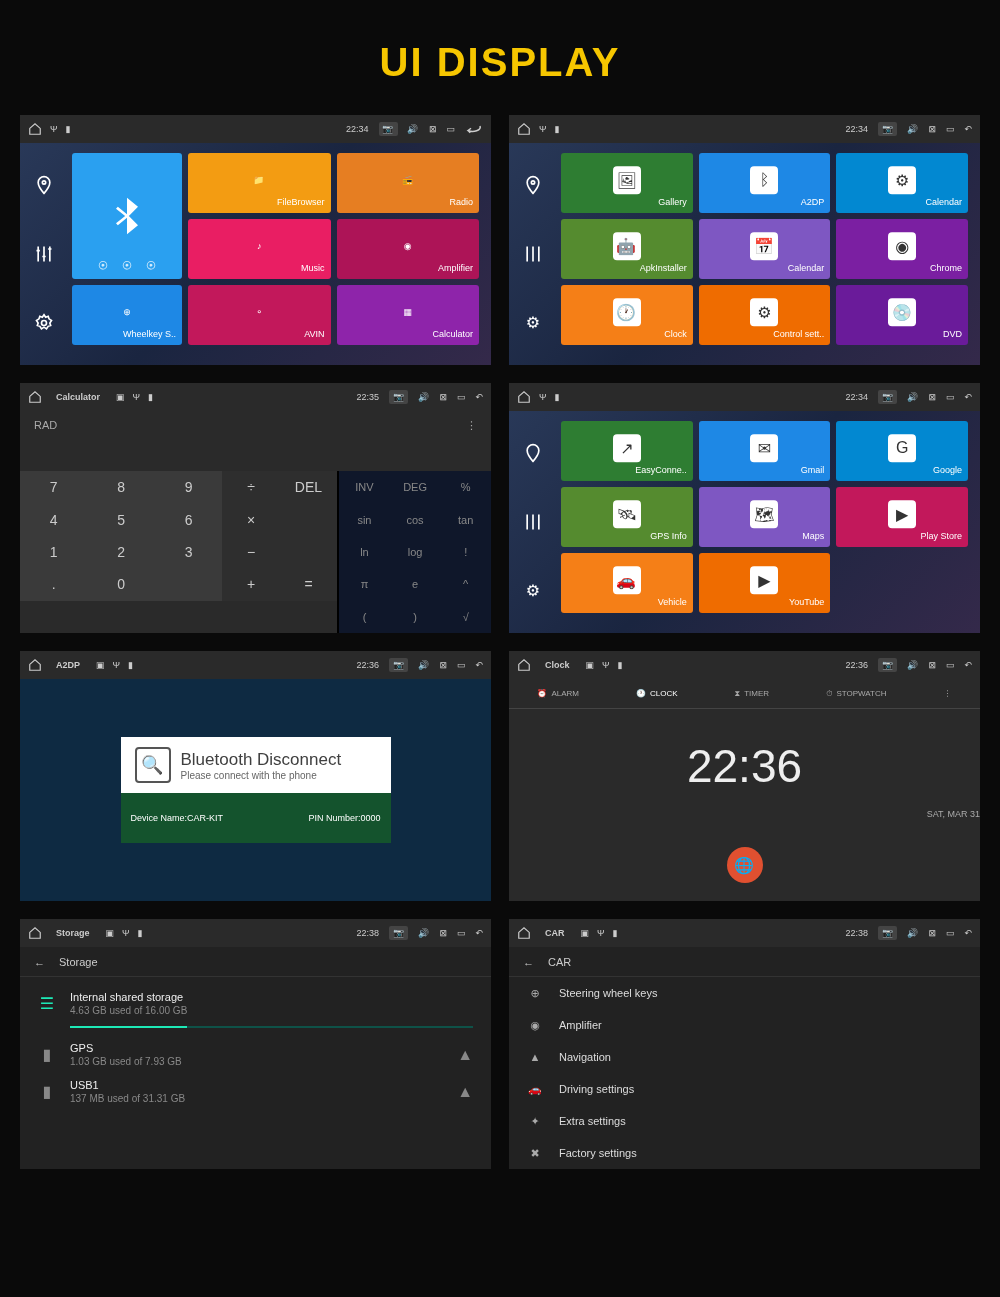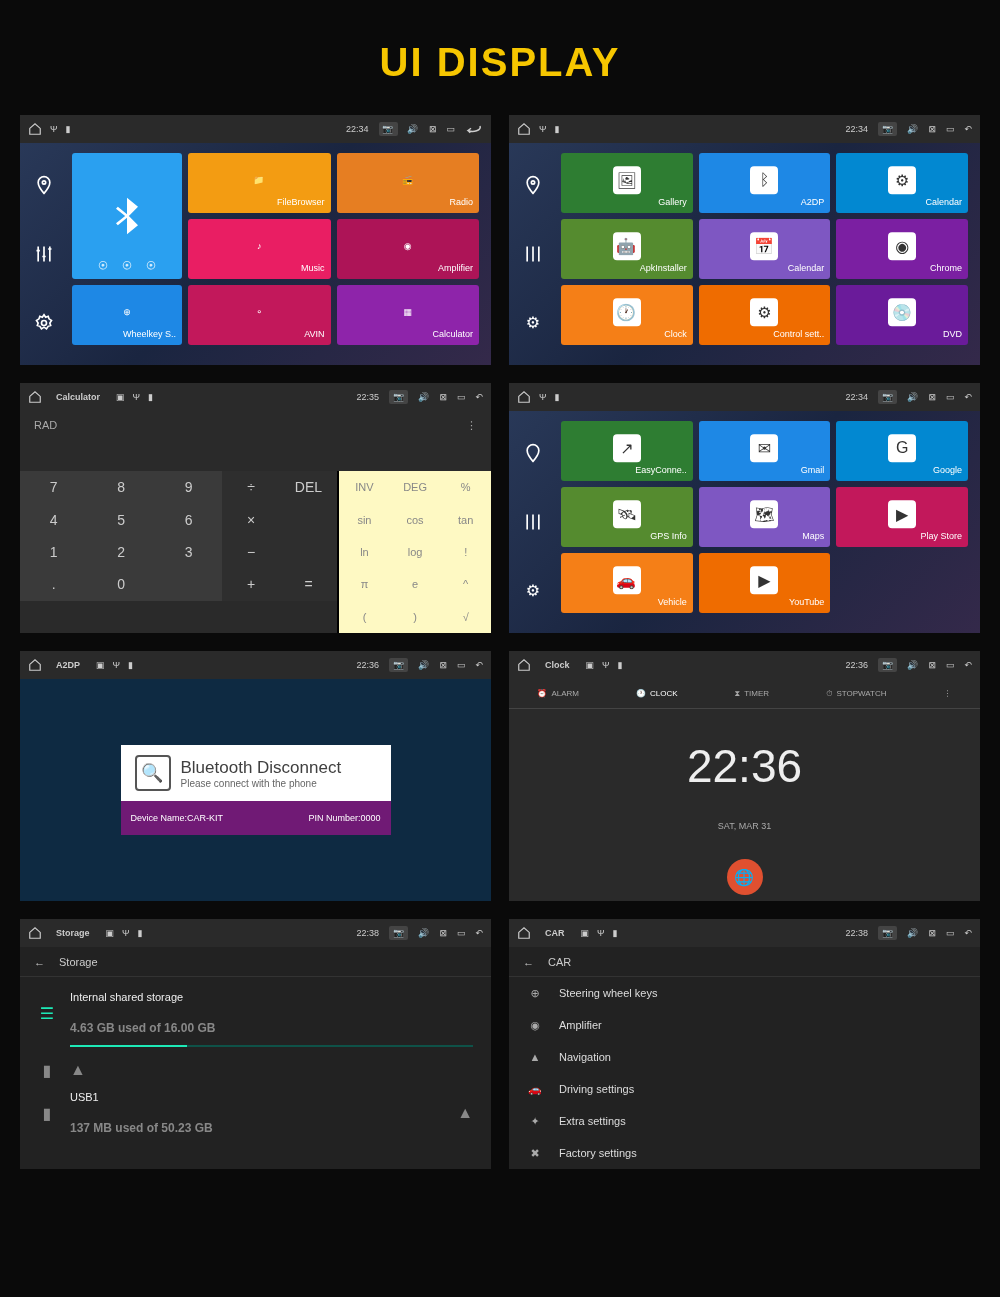--- a/index.html
+++ b/index.html
@@ -21,42 +21,42 @@
 .tiles.three{grid-template-columns:1fr 1fr 1fr;}
 .tile{border-radius:3px;display:flex;align-items:flex-end;justify-content:flex-end;padding:6px;position:relative;color:#fff;font-size:9px;}
 .tile .ticn{position:absolute;top:50%;left:50%;transform:translate(-50%,-60%);width:26px;height:26px;display:flex;align-items:center;justify-content:center;}
 .big-tile{grid-row:span 2;border-radius:3px;position:relative;display:flex;align-items:center;justify-content:center;}
 .big-tile .ctr{position:absolute;bottom:8px;width:100%;display:flex;justify-content:center;gap:14px;font-size:10px;color:rgba(255,255,255,.8);}
 
 .calc-top{height:60px;padding:8px 14px;display:flex;justify-content:space-between;align-items:flex-start;font-size:11px;color:#aaa;}
 .calc-keys{display:grid;grid-template-columns:repeat(4,1fr) 2px repeat(3,.85fr);grid-template-rows:repeat(5,1fr);height:162px;}
 .calc-keys .k{display:flex;align-items:center;justify-content:center;font-size:14px;color:#ccc;background:#3a3a3a;}
 .calc-keys .op{background:#2e2e2e;color:#ccc;}
-.calc-keys .fn{background:#fef9c3;color:#888;font-size:11px;}
+.calc-keys .fn{background:#0f172a;color:#888;font-size:11px;}
 .calc-keys .sep{background:#000;}
 
 .a2dp-body{position:absolute;top:28px;left:0;right:0;bottom:0;background:#0e2a42;display:flex;align-items:center;justify-content:center;}
 .bt-card{width:270px;}
 .bt-white{background:#fff;color:#333;padding:10px 14px;display:flex;align-items:center;gap:10px;}
 .bt-white .mag{width:36px;height:36px;border:2px solid #555;border-radius:4px;display:flex;align-items:center;justify-content:center;font-size:18px;}
-.bt-blue{background:#701a75;color:#fff;font-size:9px;padding:12px 10px;display:flex;justify-content:space-between;}
+.bt-blue{background:#14532d;color:#fff;font-size:9px;padding:20px 10px;display:flex;justify-content:space-between;}
 
 .clock-body{position:absolute;top:28px;left:0;right:0;bottom:0;background:#2a2a2a;}
 .clock-tabs{height:30px;display:flex;align-items:center;justify-content:space-around;font-size:8px;color:#aaa;border-bottom:1px solid #444;}
 .clock-tabs .tab{display:flex;align-items:center;gap:4px;}
 .clock-time{text-align:center;font-size:46px;font-weight:300;color:#eee;margin-top:30px;}
-.clock-date{text-align:center;font-size:9px;color:#aaa;margin-top:28px;}
+.clock-date{text-align:right;font-size:9px;color:#aaa;margin-top:16px;}
 .clock-fab{width:36px;height:36px;border-radius:50%;background:#e05030;margin:28px auto 0;display:flex;align-items:center;justify-content:center;}
 
 .sub-hdr{height:30px;display:flex;align-items:center;gap:14px;padding:0 14px;font-size:11px;color:#ccc;border-bottom:1px solid #333;}
 .stor-body{position:absolute;top:58px;left:0;right:0;bottom:0;background:#222;padding:8px 0;overflow:hidden;}
 .stor-row{display:flex;align-items:center;gap:14px;padding:6px 18px;}
 .stor-row .sicn{width:18px;height:18px;display:flex;align-items:center;justify-content:center;color:#888;}
 .stor-row .txt .t1{font-size:11px;color:#eee;}
-.stor-row .txt .t2{font-size:12px;color:#888;margin-top:18px;font-weight:bold;}
+.stor-row .txt .t2{font-size:10px;color:#888;margin-top:2px;}
 .stor-bar{height:2px;background:#0e5248;margin:4px 18px 8px 50px;position:relative;}
 .stor-bar .fill{position:absolute;left:0;top:0;bottom:0;background:#1de9b6;}
 .stor-sec{font-size:9px;color:#1de9b6;padding:4px 18px 6px 50px;}
 
 .car-body{position:absolute;top:58px;left:0;right:0;bottom:0;background:#222;}
 .car-row{display:flex;align-items:center;gap:16px;padding:8px 18px;font-size:11px;color:#ddd;}
 .car-row .cicn{width:16px;height:16px;display:flex;align-items:center;justify-content:center;color:#aaa;}
 svg{display:block;}
 </style>
 </head>
@@ -497,27 +497,31 @@
       <div class="txt">
             <div class="t1">Internal shared storage</div>
             <div class="t2">4.63 GB used of 16.00 GB</div>
           </div>
     </div>
     <div class="stor-bar">
           <div class="fill" style="width:29%"></div>
         </div>
     <div class="stor-row">
       <span class="sicn">▮</span>
+      <div class="txt" style="flex:1">
+            <div class="t1">GPS</div>
+            <div class="t2">1.03 GB used of 7.93 GB</div>
+          </div>
       <span style="color:#888">▲</span>
     </div>
     <div class="stor-row">
       <span class="sicn">▮</span>
       <div class="txt" style="flex:1">
             <div class="t1">USB1</div>
-            <div class="t2">137 MB used of 50.23 GB</div>
+            <div class="t2">137 MB used of 31.31 GB</div>
           </div>
       <span style="color:#888">▲</span>
     </div>
   </div>
 </div>
 
 <div class="screen" style="background:#222">
   <div class="status-bar">
     <div class="left">
           <span class="icn">

